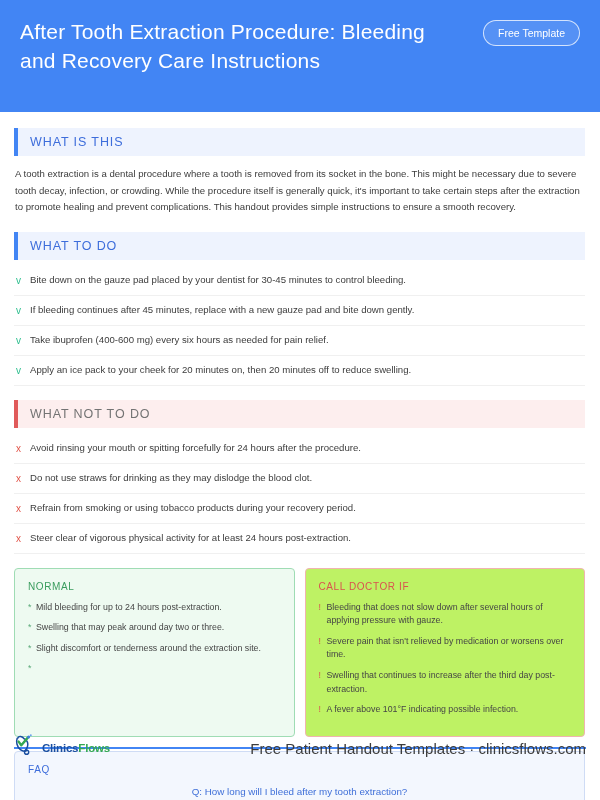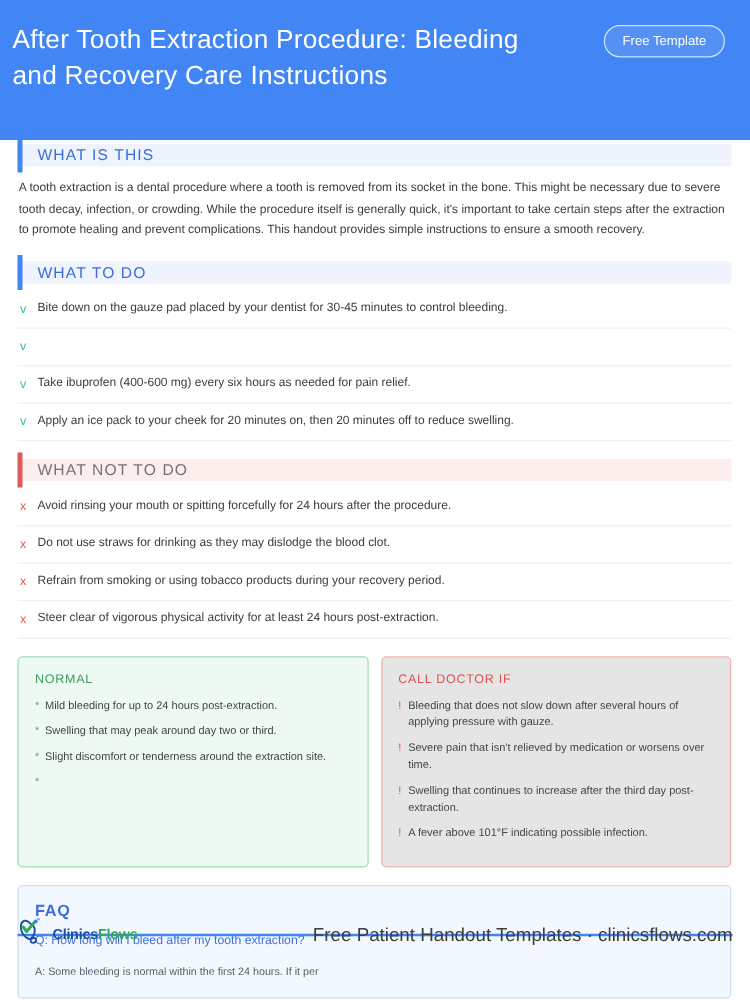--- a/index.html
+++ b/index.html
@@ -17,21 +17,21 @@
   .page {
     position: relative;
     width: 600px;
     height: 800px;
     box-sizing: border-box;
   }
 
   
   .hero {
     background: #4285f4;
-    padding: 18px 20px 20px 10px;
+    padding: 18px 20px 20px 20px;
     min-height: 112px;
     box-sizing: border-box;
     display: flex;
     align-items: flex-start;
     justify-content: space-between;
   }
   .hero-title {
     color: #ffffff;
     font-size: 21px;
     line-height: 1.38;
@@ -47,22 +47,22 @@
     border-radius: 999px;
     color: #ffffff;
     font-size: 10.5px;
     padding: 6px 14px 6px 14px;
     background: rgba(255,255,255,0.10);
     white-space: nowrap;
   }
 
   
   .section-band {
-    margin: 3px 15px 0 14px;
-    height: 18px;
+    margin: 16px 15px 0 14px;
+    height: 28px;
     display: flex;
     align-items: center;
     box-sizing: border-box;
   }
   .section-band .accent {
     width: 4px;
     height: 28px;
     flex: none;
   }
   .section-band .label {
@@ -119,21 +119,21 @@
     border-radius: 4px;
     padding: 12px 12px 12px 13px;
     box-sizing: border-box;
     min-height: 136px;
   }
   .box-green {
     background: #eefaf1;
     border: 1px solid #9fdcb4;
   }
   .box-red {
-    background: #e5e5e5;
+    background: #bef264;
     border: 1px solid #f0b4b0;
   }
   .infobox h4 {
     margin: 0 0 9px 0;
     font-size: 10px;
     font-weight: 400;
     letter-spacing: 0.6px;
   }
   .box-green h4 { color: #3a9c5e; }
   .box-red h4 { color: #d9534f; }
@@ -162,30 +162,31 @@
     margin: 14px 15px 0 14px;
     background: #f3f7fe;
     border: 1px solid #cfdcf5;
     border-radius: 4px;
     padding: 12px 13px 14px 13px;
     min-height: 78px;
     box-sizing: border-box;
   }
   .faq h4 {
     margin: 0 0 9px 0;
-    font-size: 13px;
-    font-weight: 700;
+    font-size: 10px;
+    font-weight: 400;
     letter-spacing: 0.6px;
     color: #3d6ddb;
   }
   .faq .q {
     font-size: 9.8px;
     color: #3f6fd8;
     line-height: 1.55;
     margin: 0 0 11px 0;
+    text-align: center;
   }
   .faq .a {
     font-size: 8.6px;
     color: #5b6170;
     line-height: 1.55;
     margin: 0 0 6px 0;
   }
   .faq .a:last-child { margin-bottom: 0; }
 
   
@@ -244,20 +245,21 @@
     <div class="accent"></div>
     <div class="label">WHAT TO DO</div>
   </div>
   <div class="itemlist">
     <div class="item">
       <span class="mark mark-ok">v</span>
       <span>Bite down on the gauze pad placed by your dentist for 30-45 minutes to control bleeding.</span>
     </div>
     <div class="item">
       <span class="mark mark-ok">v</span>
+      <span>If bleeding continues after 45 minutes, replace with a new gauze pad and bite down gently.</span>
     </div>
     <div class="item">
       <span class="mark mark-ok">v</span>
       <span>Take ibuprofen (400-600 mg) every six hours as needed for pain relief.</span>
     </div>
     <div class="item">
       <span class="mark mark-ok">v</span>
       <span>Apply an ice pack to your cheek for 20 minutes on, then 20 minutes off to reduce swelling.</span>
     </div>
   </div>
@@ -288,21 +290,21 @@
   <div class="cols">
     <div class="infobox box-green">
       <h4>NORMAL</h4>
       <ul>
         <li>
           <span class="b">*</span>
           <span>Mild bleeding for up to 24 hours post-extraction.</span>
         </li>
         <li>
           <span class="b">*</span>
-          <span>Swelling that may peak around day two or third.</span>
+          <span>Swelling that may peak around day two or three.</span>
         </li>
         <li>
           <span class="b">*</span>
           <span>Slight discomfort or tenderness around the extraction site.</span>
         </li>
         <li>
           <span class="b">*</span>
         </li>
       </ul>
     </div>

